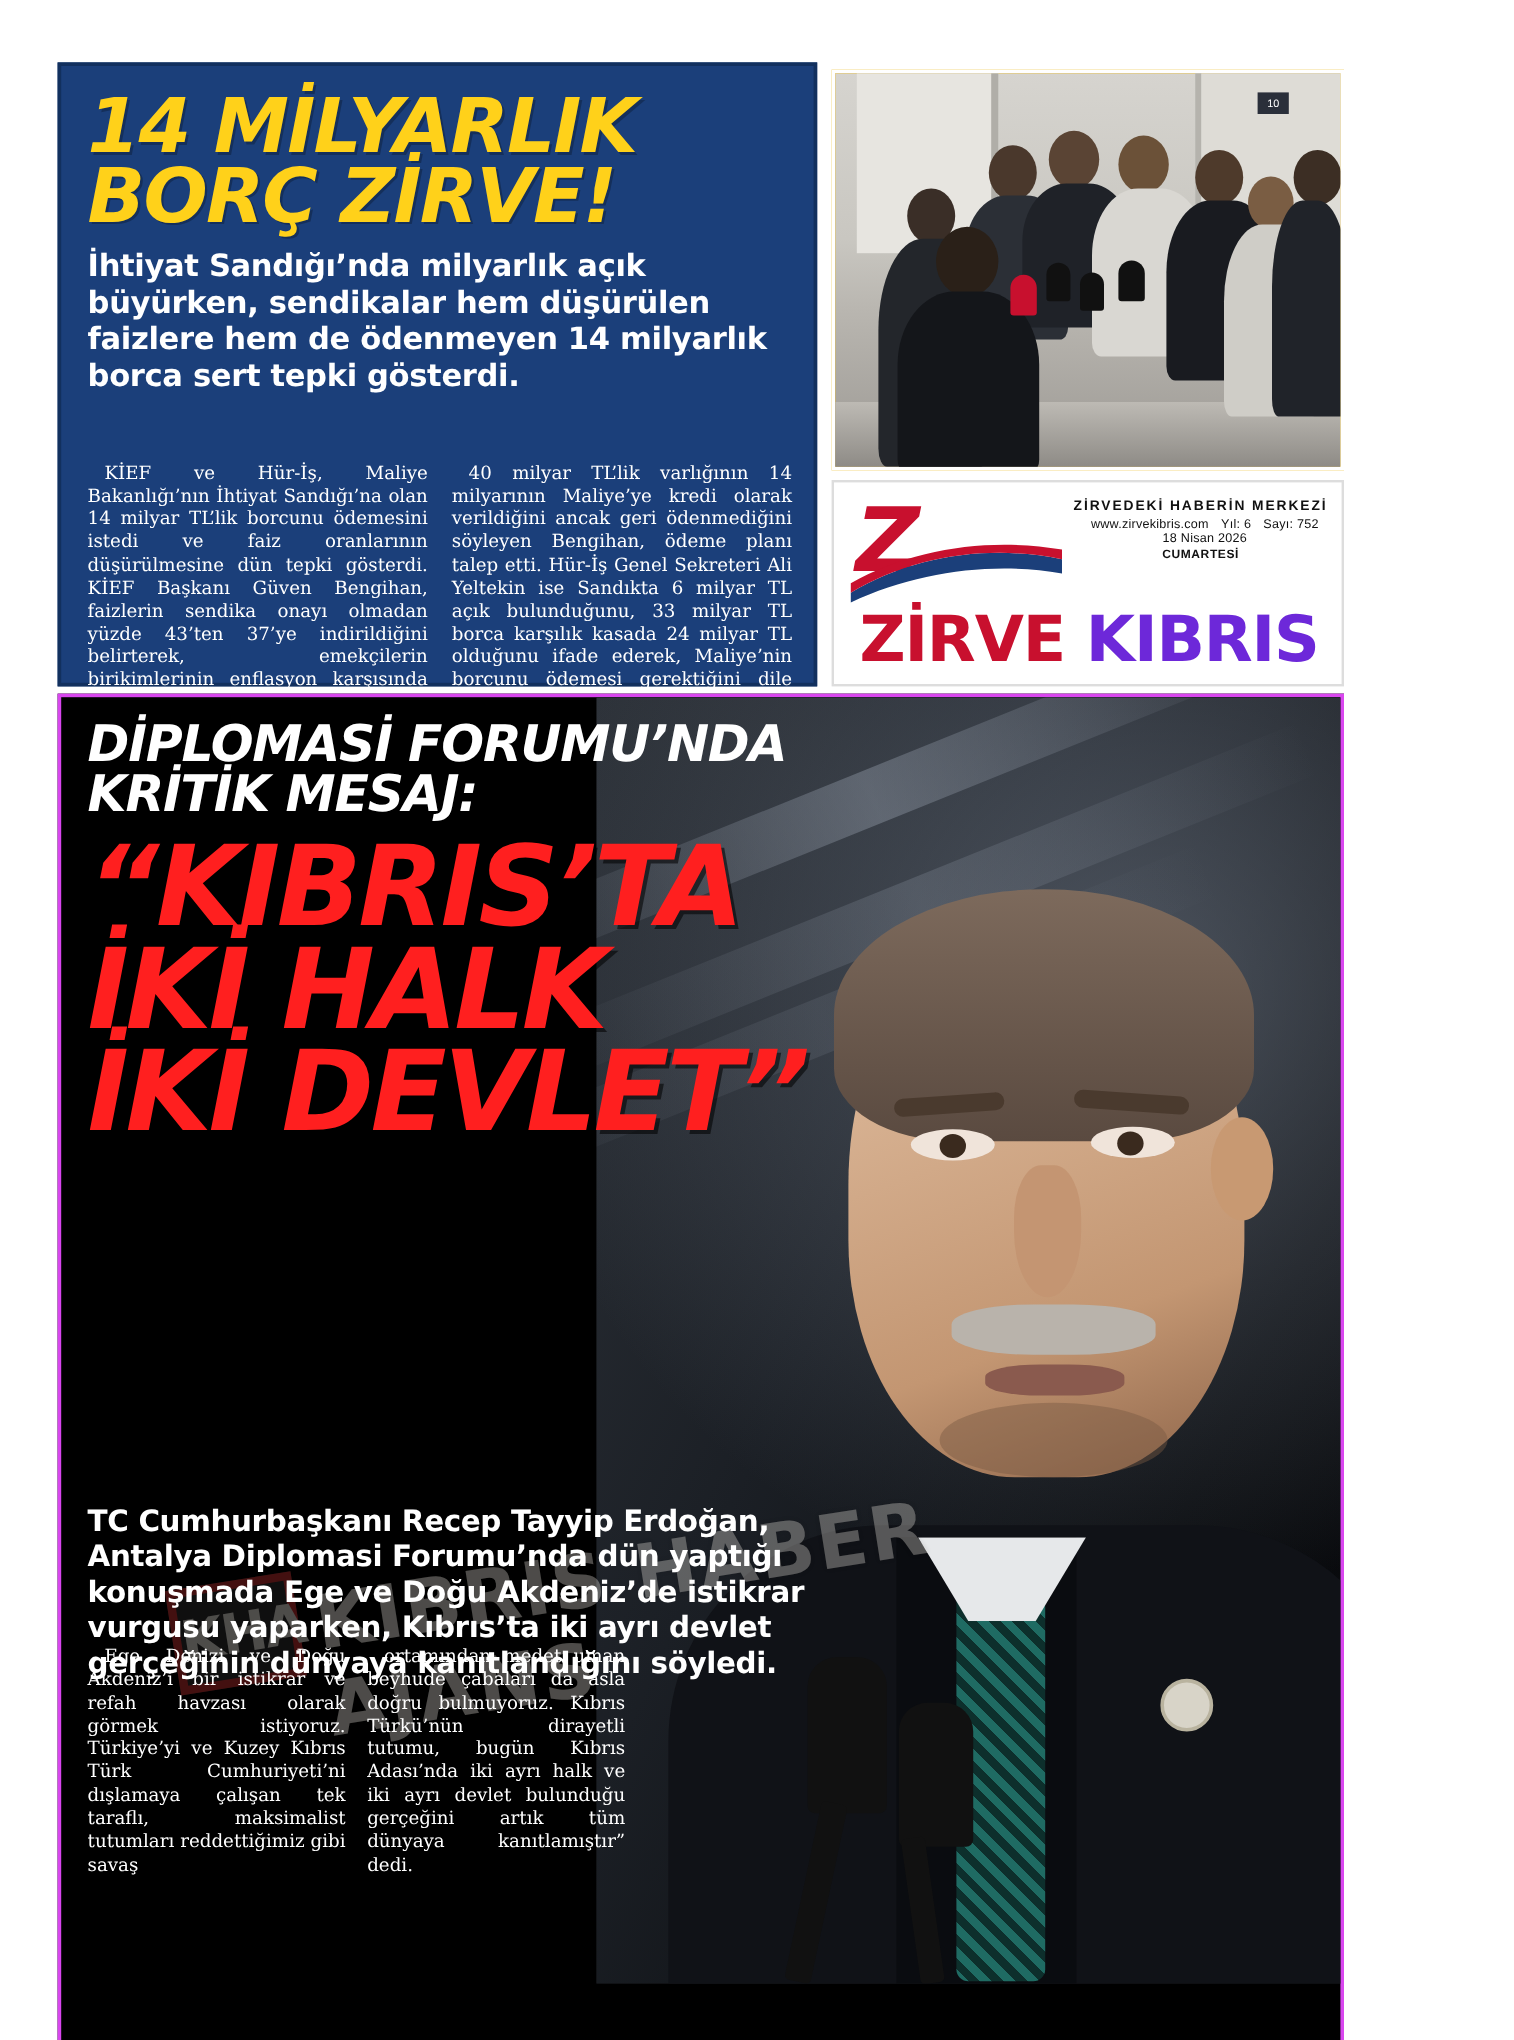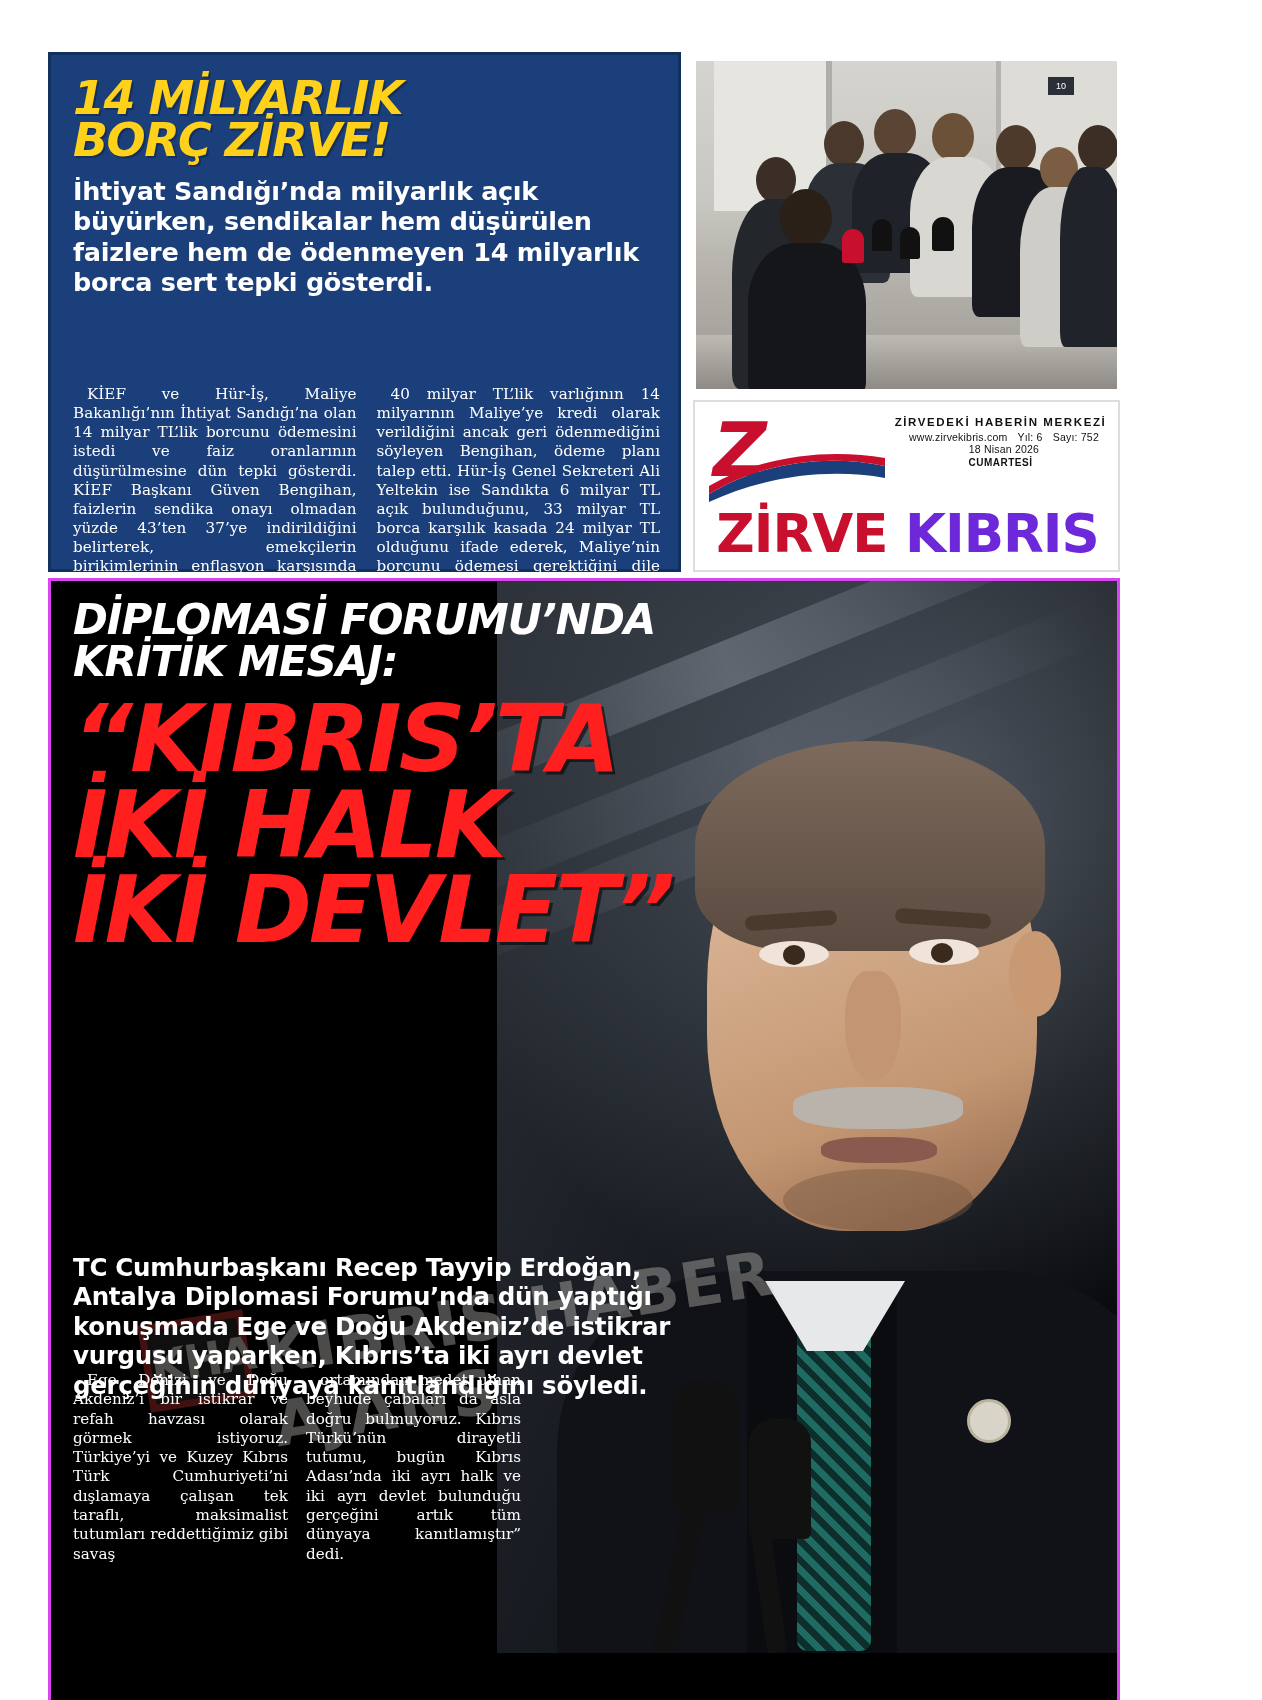--- a/index.html
+++ b/index.html
@@ -27,21 +27,21 @@
     left: 0; top: 0;
     width: 633px; height: 520px;
     background: #1b3f7a;
     border: 3px solid #12305e;
   }
   .headline1 {
     color: #ffd11a;
     font-family: "DejaVu Sans", sans-serif;
     font-weight: bold;
     font-style: italic;
-    font-size: 46px;
+    font-size: 63px;
     line-height: 0.92;
     letter-spacing: -1.5px;
     padding: 22px 0 0 22px;
     text-shadow: 2px 2px 0 rgba(0,0,0,.25);
   }
   .headline1 .l2 { display: block; }
   .subhead1 {
     color: #ffffff;
     font-family: "DejaVu Sans", sans-serif;
     font-weight: bold;

